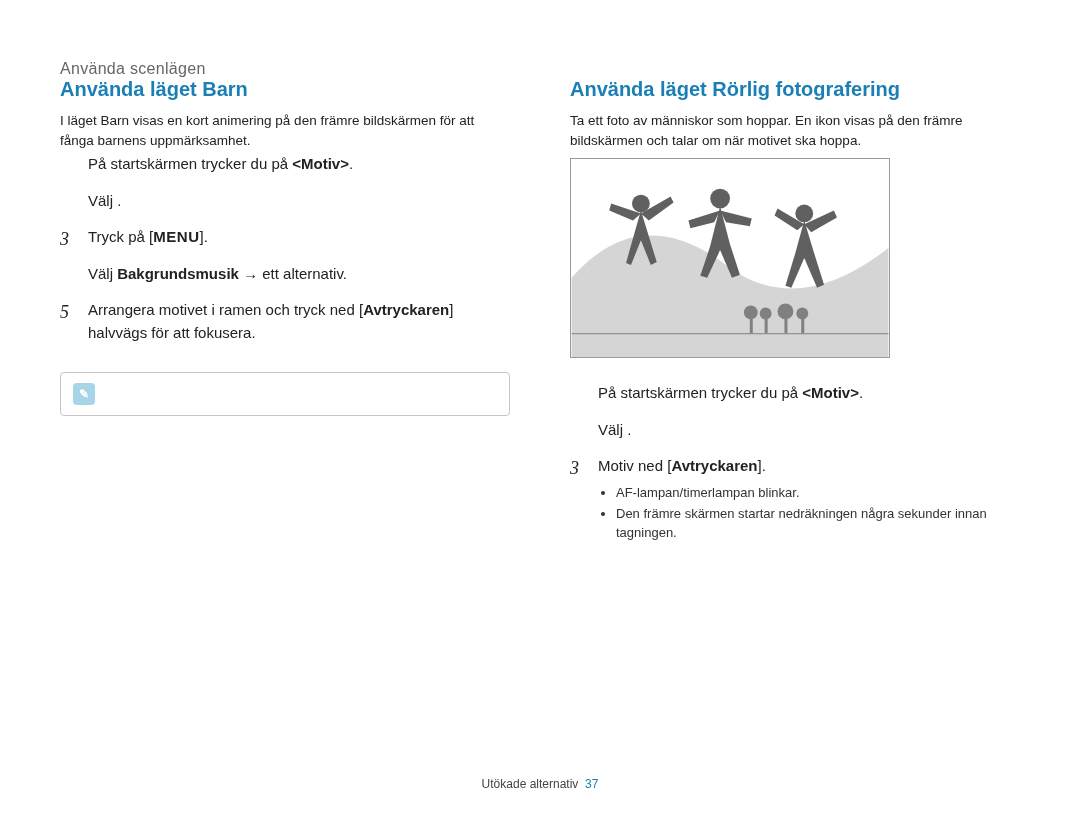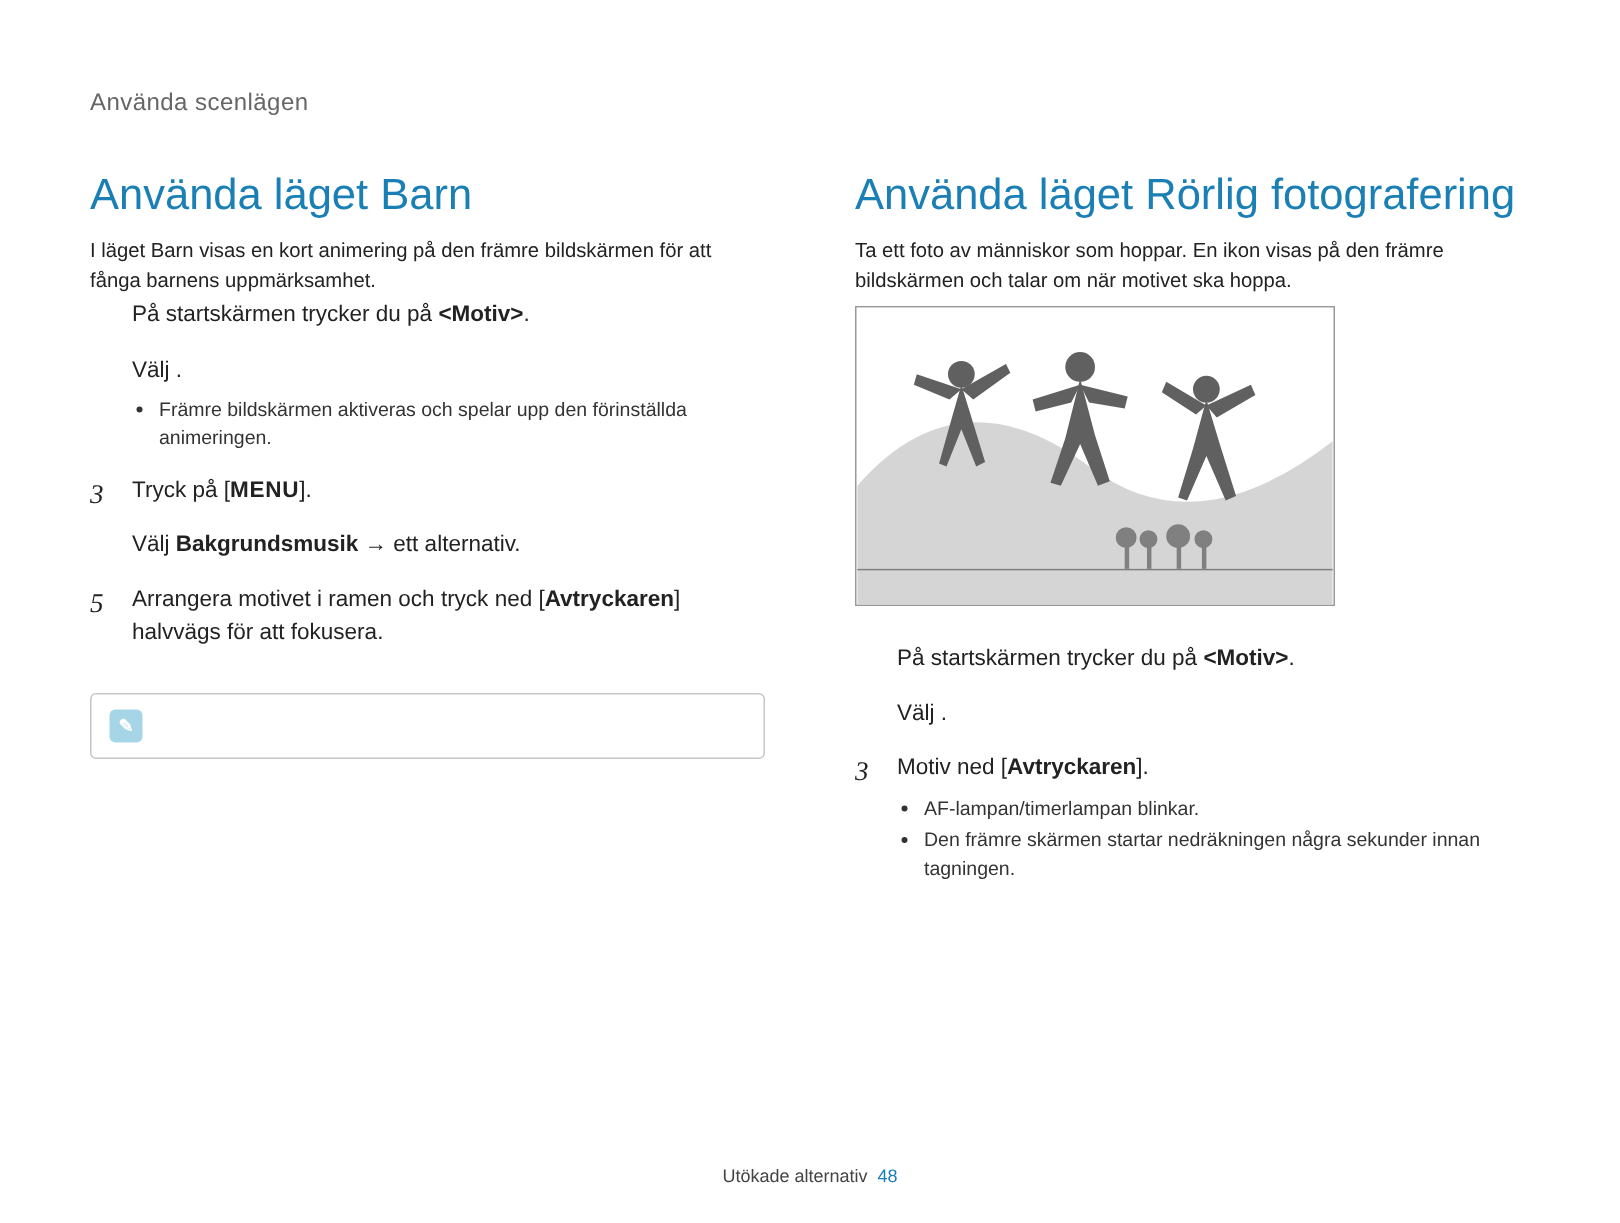--- a/index.html
+++ b/index.html
@@ -12,34 +12,33 @@
     color: #222;
   }
   .page {
     padding: 60px 60px 30px 60px;
   }
   .breadcrumb {
     color: #666;
     font-size: 16px;
     font-weight: 300;
     letter-spacing: 0.3px;
-    margin-bottom: 36px;
   }
   .columns {
     display: flex;
     gap: 60px;
   }
   .col {
     flex: 1;
     min-width: 0;
   }
   h2 {
     color: #1a7fb5;
-    font-weight: 400;
-    font-size: 29px;
+    font-weight: 700;
+    font-size: 20px;
     margin-bottom: 10px;
   }
   .intro {
     font-size: 13.5px;
     line-height: 1.45;
     color: #222;
     margin-bottom: 3px;
   }
   ol.steps {
     list-style: none;
@@ -137,23 +136,20 @@
       <p class="intro">I läget Barn visas en kort animering på den främre bildskärmen för att fånga barnens uppmärksamhet.</p>
 
       <ol class="steps">
         <li class="no-number">
           <span class="num">1</span>
           <span>På startskärmen trycker du på </span><b>&lt;Motiv&gt;</b><span>.</span>
         </li>
         <li class="no-number">
           <span class="num">2</span>
           <span>Välj </span><span>.</span>
-          <ul class="sub-bullet">
-            <li>Främre bildskärmen aktiveras och spelar upp den förinställda animeringen.</li>
-          </ul>
         </li>
         <li>
           <span class="num">3</span>
           <span>Tryck på [</span><span class="menu-label">MENU</span><span>].</span>
         </li>
         <li class="no-number">
           <span class="num">4</span>
           <span>Välj </span><b>Bakgrundsmusik</b><span class="arrow"> → </span><span>ett alternativ.</span>
         </li>
         <li>
@@ -227,14 +223,14 @@
             <li>Den främre skärmen startar nedräkningen några sekunder innan tagningen.</li>
           </ul>
         </li>
       </ol>
     </div>
   </div>
 </div>
 
 <div class="footer">
   <span>Utökade alternativ</span>&nbsp;
-  <span class="pgnum">48</span>
+  <span class="pgnum">37</span>
 </div>
 
 </body></html>

